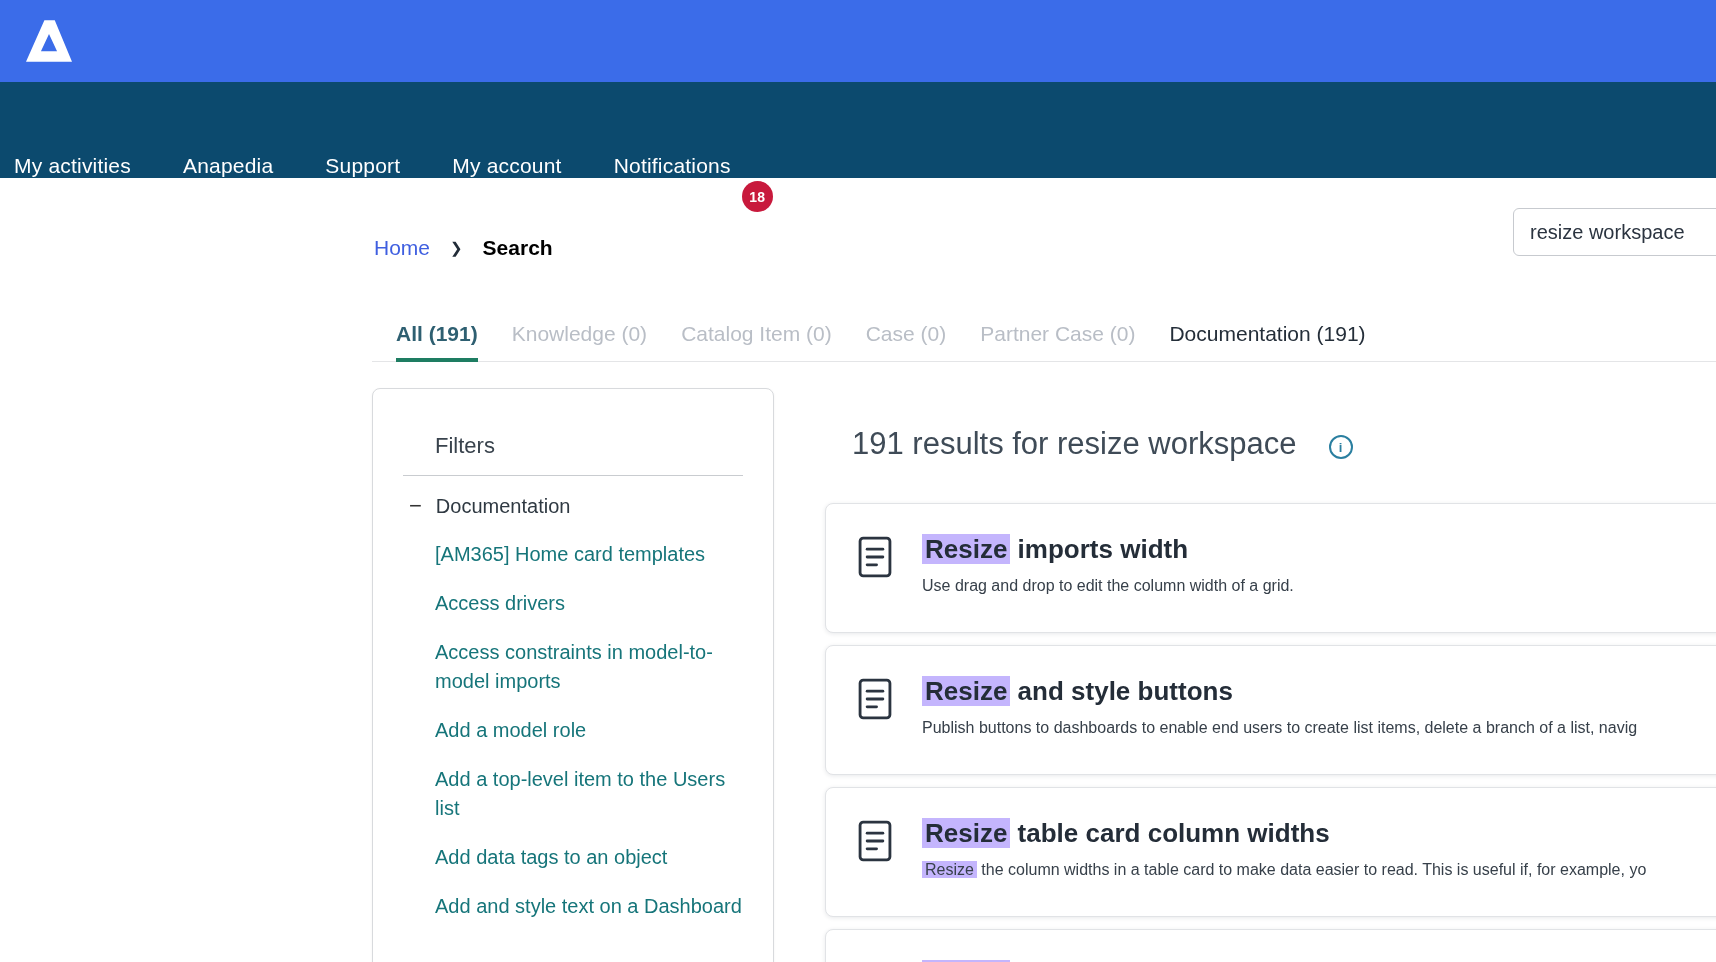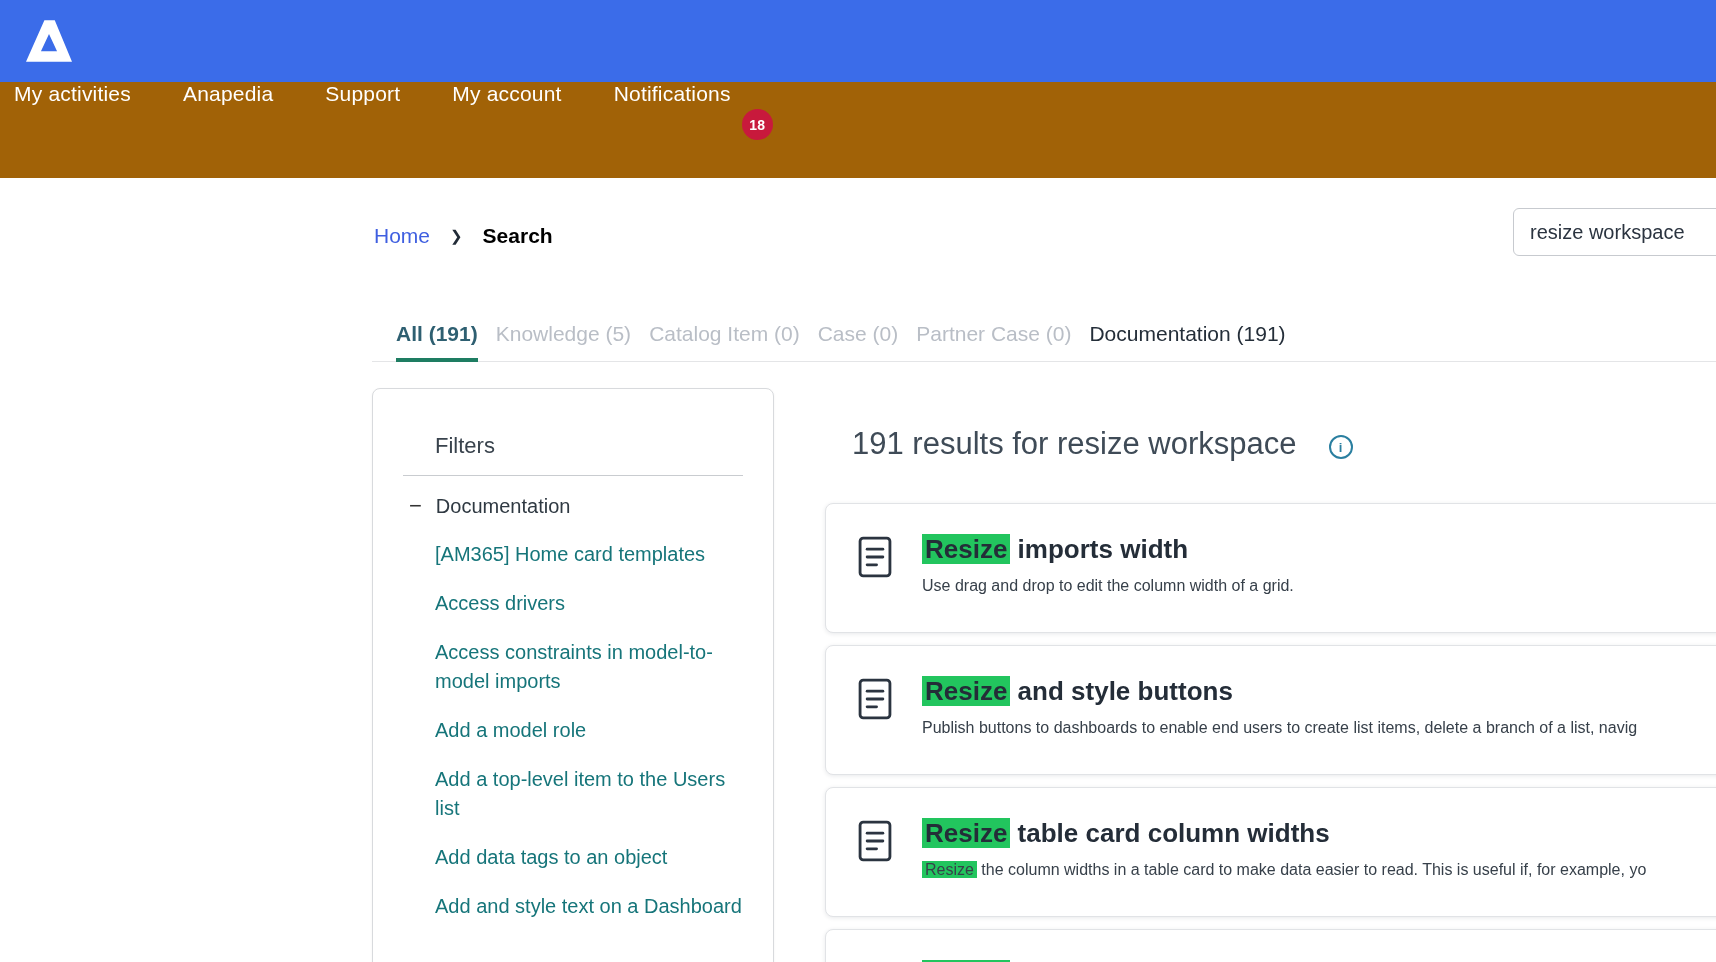--- a/index.html
+++ b/index.html
@@ -12,53 +12,53 @@
   a{text-decoration:none;cursor:pointer;}
 
   
   .topbar{
     height:82px;background:#3b6ce9;display:flex;align-items:center;
     padding-left:26px;box-sizing:border-box;
   }
 
   
   .navbar{
-    height:96px;background:#a16207;display:flex;align-items:flex-start;
+    height:96px;background:#0c4a6e;display:flex;align-items:flex-end;
     gap:52px;padding-left:14px;box-sizing:border-box;
   }
   .nav-item{
     color:#ffffff;font-size:21px;letter-spacing:.2px;white-space:nowrap;
   }
   .nav-item.notif{position:relative;}
   .badge{
     position:absolute;right:-42px;top:-16px;width:31px;height:31px;border-radius:50%;
     background:#c8193c;color:#fff;font-size:14px;font-weight:700;
     display:flex;align-items:center;justify-content:center;margin-top:43px;
   }
 
   
   .breadcrumb{
-    position:absolute;left:374px;top:224px;display:flex;align-items:center;
+    position:absolute;left:374px;top:236px;display:flex;align-items:center;
     font-size:21px;
   }
   .crumb-home{color:#3f5fe0;}
   .crumb-chev{margin:0 20px;font-size:15px;font-weight:700;color:#222c38;}
   .crumb-current{font-weight:700;color:#000000;}
 
   
   .search-box{
     position:absolute;left:1513px;top:208px;width:280px;height:48px;
     border:1px solid #c7cacf;border-radius:6px;font-size:20px;color:#2b3440;
     padding:0 16px;box-sizing:border-box;outline:none;background:#fff;
     font-family:"Liberation Sans","DejaVu Sans",sans-serif;
   }
 
   
   .tabs{
-    position:absolute;left:372px;top:322px;right:0;display:flex;gap:18px;
+    position:absolute;left:372px;top:322px;right:0;display:flex;gap:34px;
     border-bottom:1px solid #e4e5e7;padding-left:24px;align-items:flex-end;
   }
   .tab{
     font-size:21px;padding-bottom:12px;border-bottom:4px solid transparent;
     margin-bottom:-1px;white-space:nowrap;cursor:pointer;
   }
   .tab.active{color:#2e5f71;font-weight:700;border-bottom-color:#1e7d62;}
   .tab.muted{color:#b9bec6;}
   .tab.plain{color:#242e39;}
 
@@ -105,21 +105,21 @@
     cursor:pointer;
   }
   .doc-ic{flex:0 0 auto;margin-top:3px;}
   .card-title{
     margin:0;font-size:26px;line-height:34px;font-weight:700;color:#242d38;white-space:nowrap;
   }
   .card-snippet{
     margin:9px 0 0;font-size:16px;line-height:22px;color:#37404a;
     white-space:nowrap;overflow:hidden;min-height:22px;
   }
-  mark{background:#22c55e;color:inherit;padding:0 3px;}
+  mark{background:#c4b5fd;color:inherit;padding:0 3px;}
   mark:empty{display:none;}
 </style>
 </head>
 <body>
 
 <header class="topbar">
   <svg width="46" height="42" viewBox="0 0 40 36">
     <path fill-rule="evenodd" fill="#ffffff" d="M16 0 H25 L40 36 H0 Z M20 12 L13 27 H27 Z"></path>
   </svg>
 </header>
@@ -138,21 +138,21 @@
 <div class="breadcrumb">
   <a class="crumb-home">Home</a>
   <span class="crumb-chev">❯</span>
   <span class="crumb-current">Search</span>
 </div>
 
 <input class="search-box" type="text" value="resize workspace" style="">
 
 <div class="tabs">
   <div class="tab active">All (191)</div>
-  <div class="tab muted">Knowledge (5)</div>
+  <div class="tab muted">Knowledge (0)</div>
   <div class="tab muted">Catalog Item (0)</div>
   <div class="tab muted">Case (0)</div>
   <div class="tab muted">Partner Case (0)</div>
   <div class="tab plain">Documentation (191)</div>
 </div>
 
 <aside class="filters">
   <h3 class="filters-title">Filters</h3>
   <div class="filters-divider"></div>
   <div class="filters-section">

